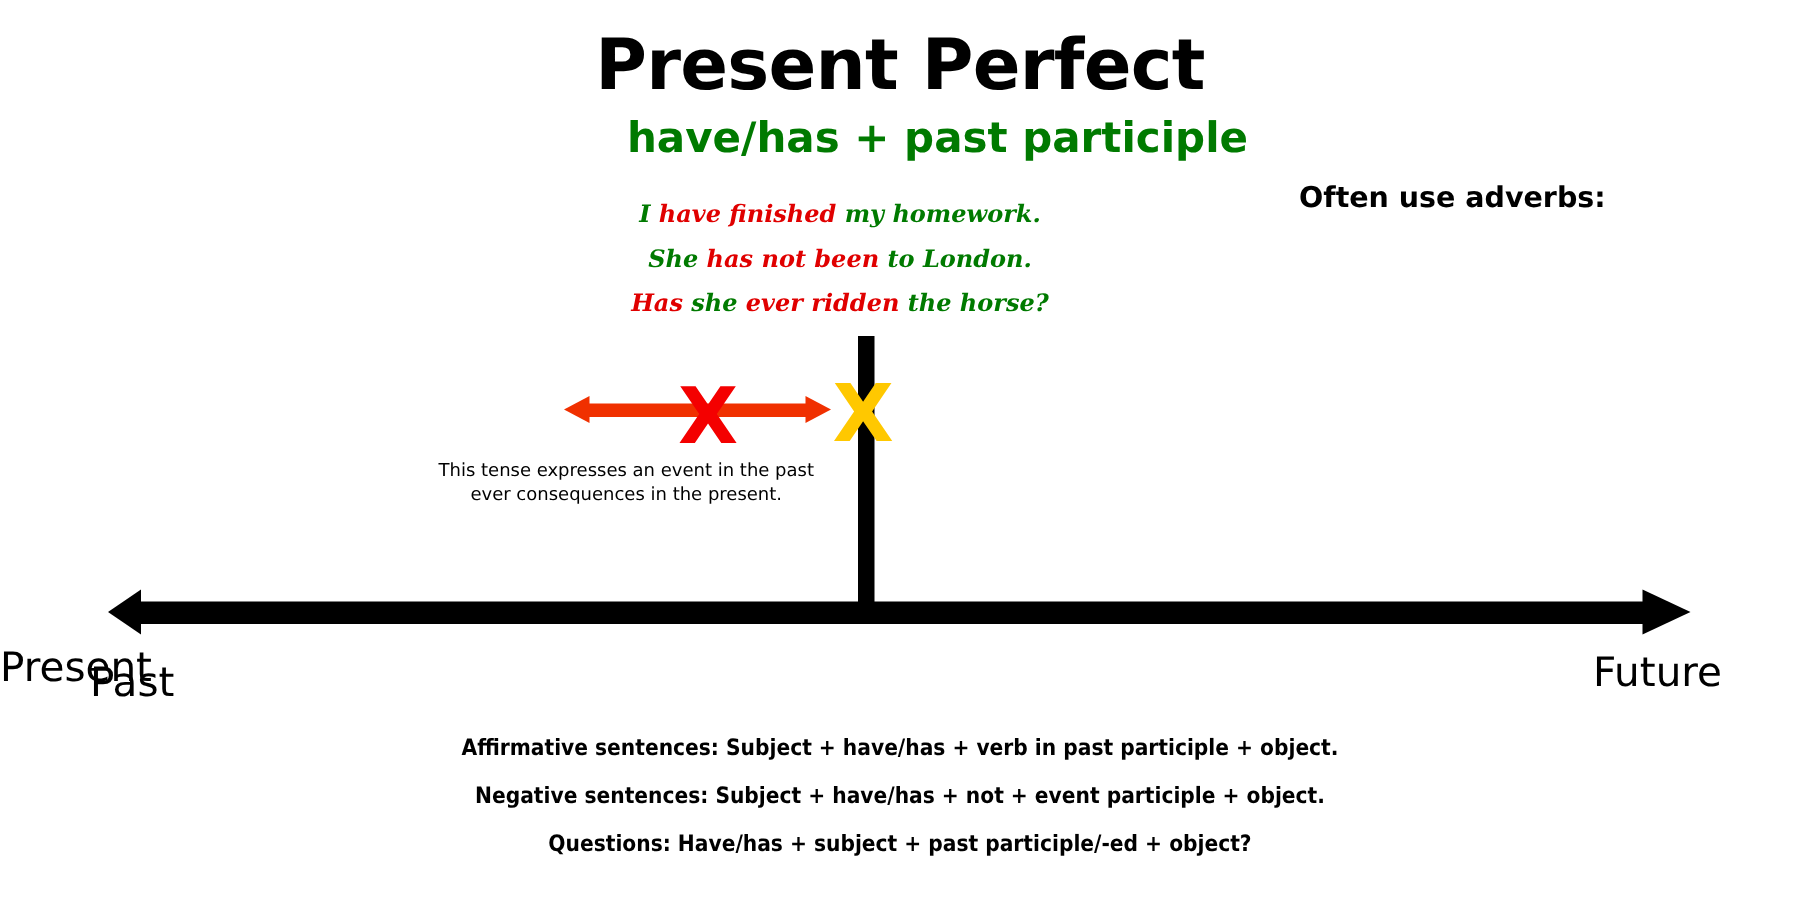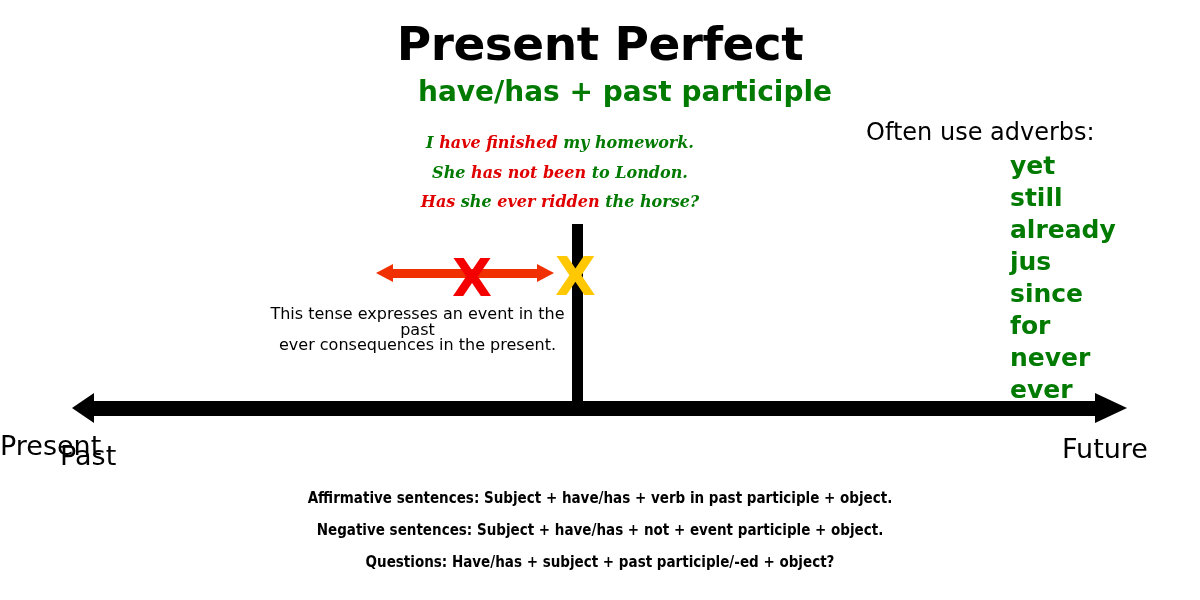--- a/index.html
+++ b/index.html
@@ -67,22 +67,22 @@
   .ex-line { display: block; }
   .g { color: #007a00; }
   .r { color: #e00000; }
 
   
   #adverbs-heading {
     position: absolute;
     left: 866px;
     top: 121px;
     font-family: "DejaVu Sans", sans-serif;
-    font-weight: normal;
-    font-size: 24px;
+    font-weight: bold;
+    font-size: 19px;
     line-height: 22px;
     color: #000000;
     white-space: nowrap;
   }
   #adverbs-list {
     position: absolute;
     left: 1010px;
     top: 150px;
     font-family: "DejaVu Sans", sans-serif;
     font-weight: bold;
@@ -189,21 +189,21 @@
 
   
   #span-caption {
     position: absolute;
     left: 265px;
     top: 306px;
     width: 305px;
     text-align: center;
     font-family: "DejaVu Sans", sans-serif;
     font-weight: normal;
-    font-size: 16px;
+    font-size: 12px;
     line-height: 15.5px;
     color: #000000;
   }
   .cap-line { display: block; }
 
   
   .axis-label {
     position: absolute;
     font-family: "DejaVu Sans", sans-serif;
     font-weight: normal;
@@ -243,30 +243,20 @@
   <div id="title">Present Perfect</div>
   <div id="subtitle">have/has + past participle</div>
 
   <div id="examples">
       <span class="ex-line"><span class="g">I </span><span class="r">have finished </span><span class="g">my homework.</span></span>
       <span class="ex-line"><span class="g">She </span><span class="r">has not been </span><span class="g">to London.</span></span>
       <span class="ex-line"><span class="r">Has </span><span class="g">she </span><span class="r">ever ridden </span><span class="g">the horse?</span></span>
     </div>
 
   <div id="adverbs-heading">Often use adverbs:</div>
-  <div id="adverbs-list">
-      <span class="adverb">yet</span>
-      <span class="adverb">still</span>
-      <span class="adverb">already</span>
-      <span class="adverb">jus</span>
-      <span class="adverb">since</span>
-      <span class="adverb">for</span>
-      <span class="adverb">never</span>
-      <span class="adverb">ever</span>
-    </div>
 
   <div id="present-line"></div>
   <div id="axis-shaft"></div>
   <div id="axis-arrow-left"></div>
   <div id="axis-arrow-right"></div>
 
   <div id="span-shaft"></div>
   <div id="span-arrow-left"></div>
   <div id="span-arrow-right"></div>
 

